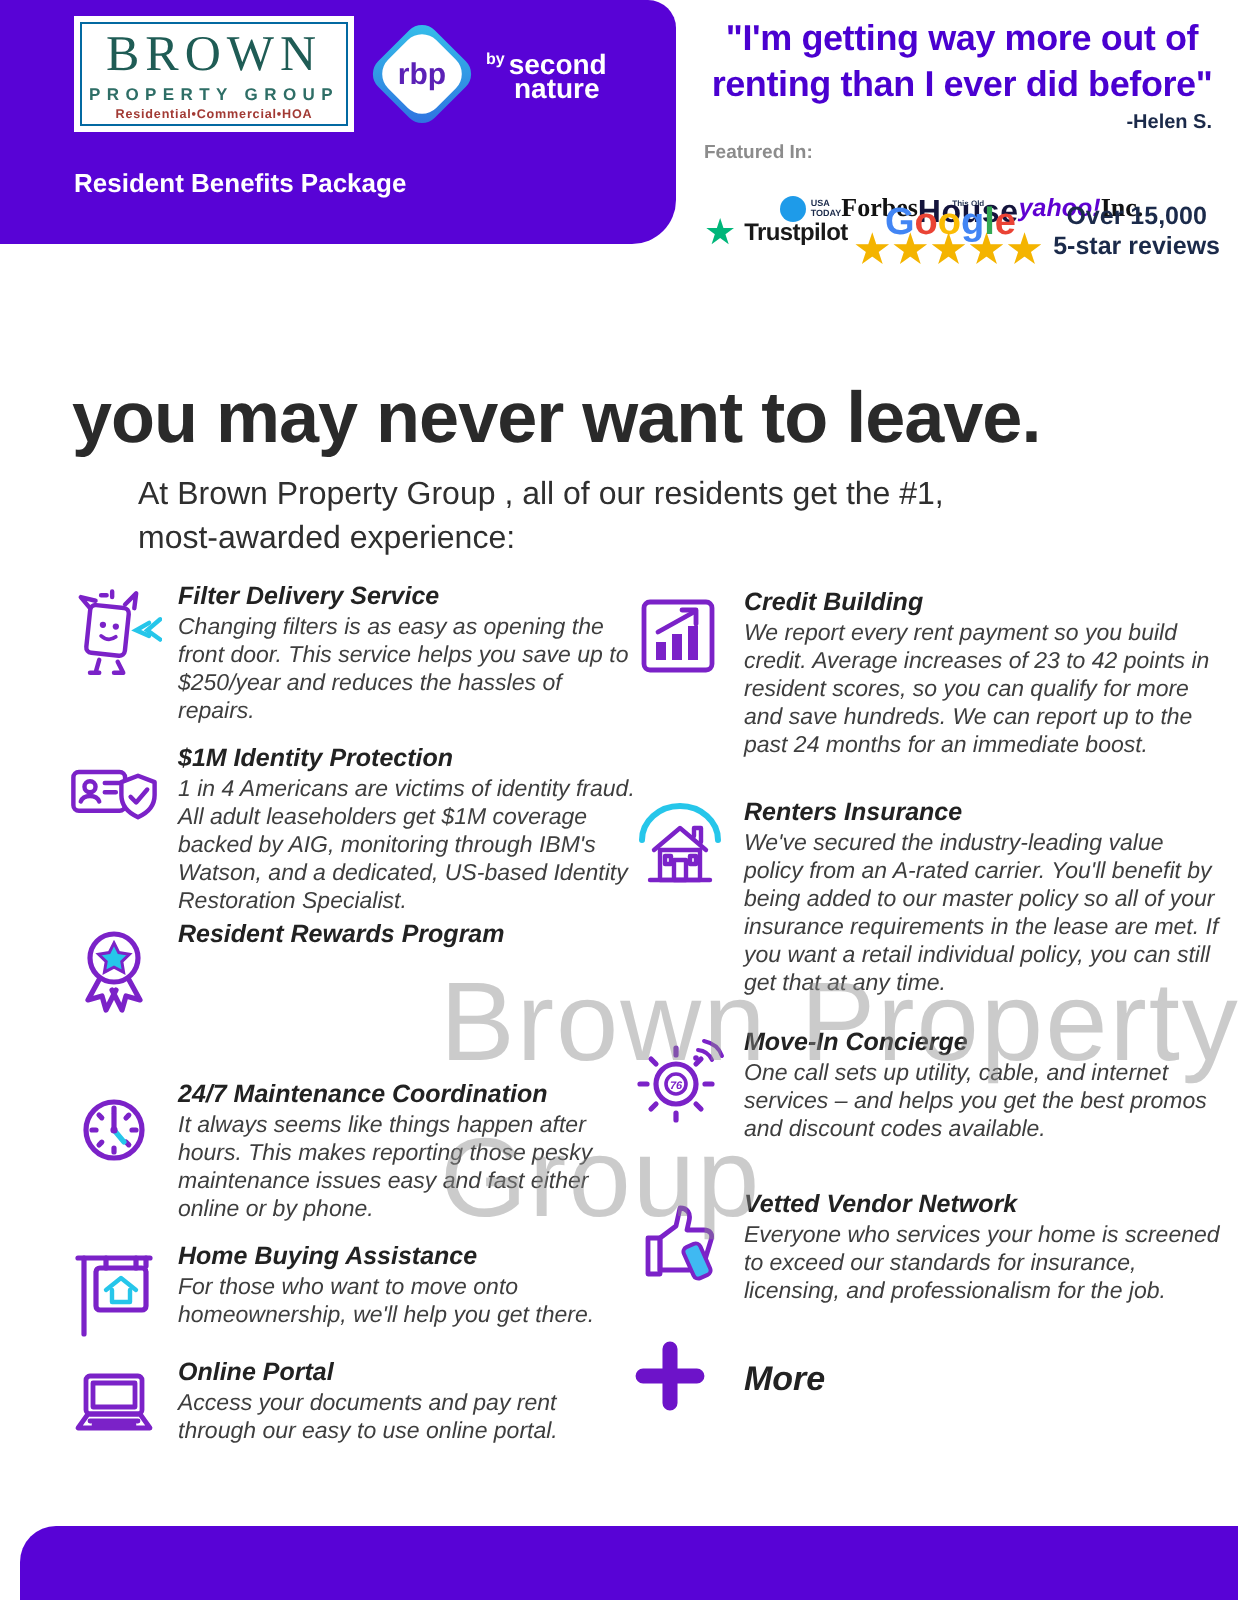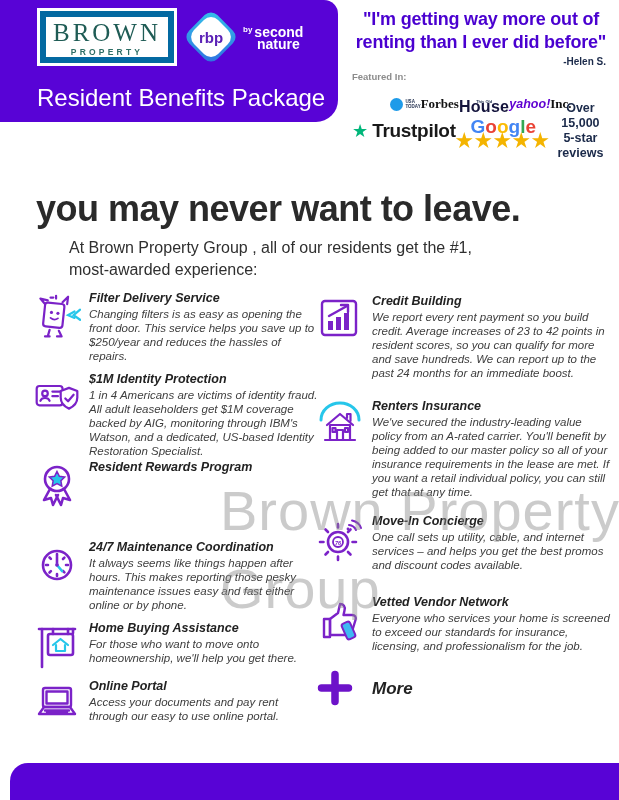--- a/index.html
+++ b/index.html
@@ -3,57 +3,57 @@
 <meta charset="utf-8">
 <style>
   html,body{margin:0;padding:0;background:#fff;}
   .page{position:relative;width:619px;height:800px;background:#fff;overflow:hidden;
         font-family:"Liberation Sans",sans-serif;}
   
   .hdr{position:absolute;left:0;top:0;width:338px;height:122px;background:#5803D6;
        border-radius:0 14px 22px 0;}
   .logo-box{position:absolute;left:37px;top:8px;width:140px;height:58px;background:#fff;
             padding:3px;box-sizing:border-box;}
-  .logo-inner{border:6px solid #0369a1;height:100%;box-sizing:border-box;text-align:center;overflow:hidden;}
+  .logo-inner{border:1px solid #0369a1;height:100%;box-sizing:border-box;text-align:center;overflow:hidden;}
   .brand-name{font-family:"Liberation Serif",serif;font-size:25px;letter-spacing:3px;color:#1F5C55;
               line-height:27px;margin-top:2px;}
   .brand-sub{font-size:8.5px;letter-spacing:3.2px;color:#2E6E66;margin-top:1px;font-weight:700;}
   .brand-tag{font-size:6.3px;letter-spacing:.4px;color:#A23A34;margin-top:2px;font-weight:700;}
   .rbp{position:absolute;left:183px;top:9px;width:56px;height:56px;}
   .rbp-diamond{position:absolute;left:8px;top:8px;width:40px;height:40px;
                background:linear-gradient(135deg,#35C3EA,#2E6FE0);border-radius:9px;transform:rotate(45deg);}
   .rbp-white{position:absolute;left:11px;top:11px;width:34px;height:34px;background:#fff;
              border-radius:10px;transform:rotate(45deg);}
   .rbp-text{position:absolute;left:0;top:20px;width:56px;text-align:center;font-weight:800;
             font-size:15px;color:#5B21B6;}
   .sn{position:absolute;left:243px;top:24px;color:#fff;font-weight:800;font-size:14px;line-height:12px;}
   .sn-by{font-size:8px;vertical-align:5px;margin-right:2px;font-weight:700;}
   .sn-l2{margin-left:14px;}
-  .banner{position:absolute;left:37px;top:84px;font-size:24px;font-weight:400;color:#fff;}
+  .banner{position:absolute;left:37px;top:84px;font-size:13px;font-weight:700;color:#fff;}
   
   .quote{position:absolute;left:350px;top:8px;width:262px;text-align:center;font-weight:800;
          font-size:18px;line-height:23px;color:#4A00D0;letter-spacing:-.2px;}
   .quote-attr{position:absolute;left:350px;top:56px;width:256px;text-align:right;font-weight:800;
               font-size:10px;color:#1B2A4A;}
   .featured-label{position:absolute;left:352px;top:71px;font-size:9.5px;color:#8C8C8C;font-weight:700;}
   .logos{position:absolute;left:352px;top:96px;width:258px;display:flex;align-items:center;
          justify-content:center;}
   .usat{display:flex;align-items:center;gap:2px;}
   .usat-circle{width:13px;height:13px;border-radius:50%;background:#1E9BE9;}
   .usat-txt{font-size:4.5px;font-weight:800;color:#1B2A4A;line-height:5px;}
   .forbes,.inc{font-family:"Liberation Serif",serif;font-weight:700;font-size:13px;color:#121212;}
   .house{text-align:center;line-height:5px;}
   .house-small{font-size:4px;font-weight:700;color:#1B2A4A;display:block;}
   .house-big{font-size:16px;font-weight:800;color:#14143C;letter-spacing:.3px;}
   .yahoo{font-size:12.5px;font-weight:800;font-style:italic;color:#5F01D1;}
   .reviews{position:absolute;left:352px;top:101px;width:258px;display:flex;align-items:center;
            justify-content:space-between;}
   .tp{display:flex;align-items:center;gap:4px;}
   .tp-star{color:#00B67A;font-size:18px;line-height:18px;}
-  .tp-text{font-size:19px;font-weight:700;color:#191919;letter-spacing:-.3px;}
+  .tp-text{font-size:12px;font-weight:700;color:#191919;letter-spacing:-.3px;}
   .google{text-align:center;line-height:18px;}
   .google span{font-size:19px;font-weight:700;}
   .gB{color:#4285F4;} .gR{color:#EA4335;} .gY{color:#FBBC05;} .gG{color:#34A853;}
   .g-stars{display:block;font-size:7px;color:#F4B400;letter-spacing:2px;line-height:8px;}
   .rev-sum{text-align:center;font-size:12.5px;font-weight:800;color:#1B2A4A;line-height:15px;}
   
   .hero-title{position:absolute;left:36px;top:141px;font-size:36px;line-height:45px;font-weight:800;
               color:#2A2A2A;letter-spacing:-.5px;}
   .hero-sub{position:absolute;left:36px;top:237px;font-size:16px;line-height:22px;color:#2F2F2F;margin-left:33px;}
   

